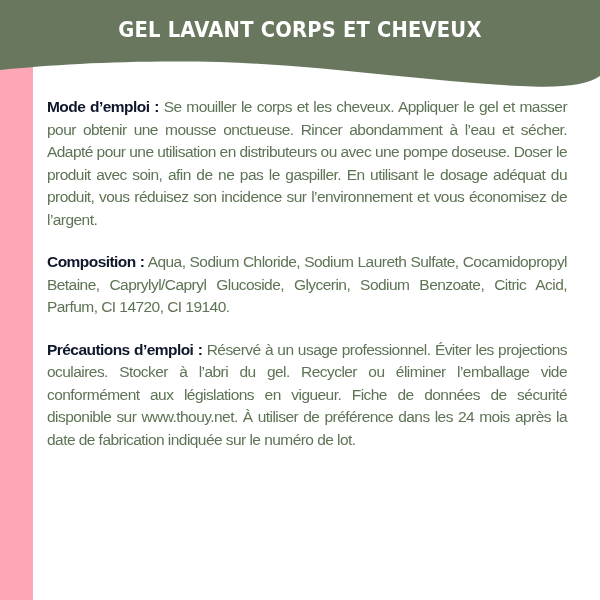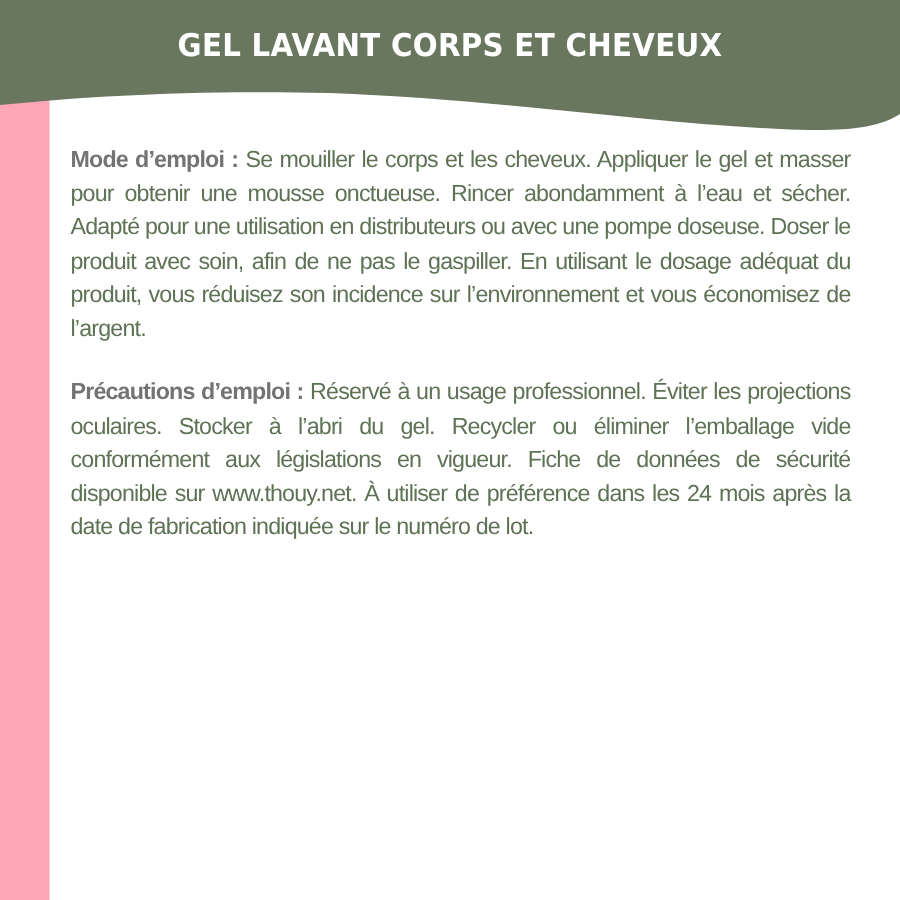--- a/index.html
+++ b/index.html
@@ -25,35 +25,38 @@
     .content {
       position: absolute; left: 47px; top: 96px; width: 520px;
       color: #5e7355; font-size: 15.5px; line-height: 22.5px;
     }
     .para {
       margin: 0 0 20px 0; text-align: justify;
       transform-origin: left top;
       font-family: "Liberation Sans", sans-serif;
       letter-spacing: -0.55px; word-spacing: 0px;
     }
-    .para .label { font-weight: bold; color: #737373; }
+    .para .label { font-weight: bold; color: #0f172a; }
     .para .italic { }
   </style>
 </head>
 <body>
 
 <div class="pink-strip"></div>
 
 <div class="header">
   <svg width="600" height="92" viewBox="0 0 600 92">
     <path d="M0,0 L600,0 L600,76 C585,86 560,88 520,86 C430,82 330,66 220,62 C130,60 60,64 0,70 Z" fill="#68775e"></path>
   </svg>
   <div class="header-title">GEL LAVANT CORPS ET CHEVEUX</div>
 </div>
 
 <div class="content">
   <p class="para">
     <span class="label">Mode d’emploi :</span><span> Se mouiller le corps et les cheveux. Appliquer le gel et masser pour obtenir une mousse onctueuse. Rincer abondamment à l’eau et sécher. Adapté pour une utilisation en distributeurs ou avec une pompe doseuse. </span><span class="italic">Doser le produit avec soin, afin de ne pas le gaspiller. En utilisant le dosage adéquat du produit, vous réduisez son incidence sur l’environnement et vous économisez de l’argent.</span>
   </p>
   <p class="para">
+    <span class="label">Composition :</span><span> Aqua, Sodium Chloride, Sodium Laureth Sulfate, Cocamidopropyl Betaine, Caprylyl/Capryl Glucoside, Glycerin, Sodium Benzoate, Citric Acid, Parfum, CI 14720, CI 19140.</span>
+  </p>
+  <p class="para">
     <span class="label">Précautions d’emploi :</span><span> Réservé à un usage professionnel. Éviter les projections oculaires. Stocker à l’abri du gel. Recycler ou éliminer l’emballage vide conformément aux législations en vigueur. Fiche de données de sécurité disponible sur www.thouy.net. À utiliser de préférence dans les 24 mois après la date de fabrication indiquée sur le numéro de lot.</span>
   </p>
 </div>
 
 </body></html>

